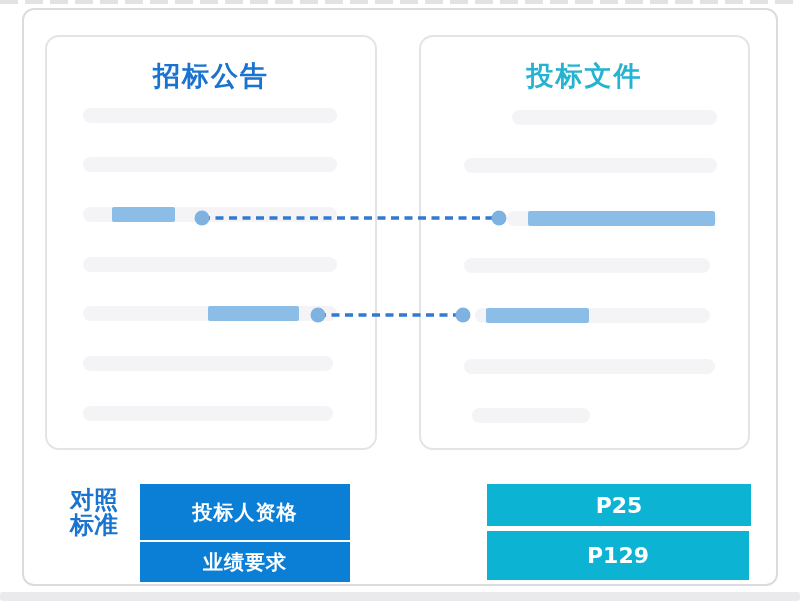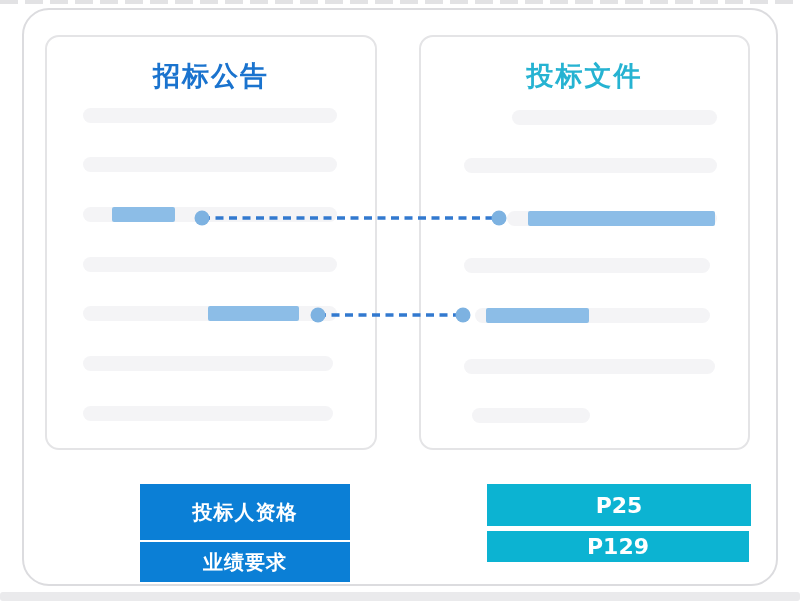--- a/index.html
+++ b/index.html
@@ -11,21 +11,21 @@
     position:absolute;left:0;top:0;width:800px;height:4px;
     background:repeating-linear-gradient(90deg,var(--edge-gray,#e2e2e4) 0 18px,transparent 18px 25px);
   }
   .bottom-strip{
     position:absolute;left:0;top:592px;width:800px;height:9px;
     background:var(--bottom-strip,#eaeaec);border-radius:3px;
   }
   .card{
     position:absolute;left:22px;top:8px;width:756px;height:578px;
     background:#ffffff;border:2px solid var(--card-border,#dcdcdf);
-    border-radius:27px;box-sizing:border-box;
+    border-radius:12px;box-sizing:border-box;
   }
   .doc-panel{
     position:absolute;top:25px;width:332px;height:415px;background:#ffffff;
     border:2px solid var(--panel-border,#e4e4e6);border-radius:14px;box-sizing:border-box;
   }
   .left-panel{left:21px;}
   .right-panel{left:395px;width:331px;}
   .doc-title{
     margin-top:21px;text-align:center;font-size:27px;font-weight:bold;letter-spacing:2px;
   }
@@ -45,36 +45,40 @@
   .lbl-right{left:393px;top:482px;width:54px;font-size:25px;line-height:27px;}
   .btn{
     position:absolute;color:var(--button-text,#ffffff);font-weight:bold;
     display:flex;align-items:center;justify-content:center;box-sizing:border-box;
   }
   .blue-btn{background:var(--blue-button,#0b7fd6);font-size:20px;letter-spacing:1px;}
   .teal-btn{background:var(--teal-button,#0cb3d2);font-size:22px;}
   .btn-l1{left:116px;top:474px;width:210px;height:56px;}
   .btn-l2{left:116px;top:520px;width:210px;height:40px;margin-top:12px;}
   .btn-r1{left:463px;top:474px;width:264px;height:42px;}
-  .btn-r2{left:463px;top:521px;width:262px;height:31px;}
+  .btn-r2{left:463px;top:521px;width:262px;height:49px;}
 </style>
 </head>
 <body>
 
 <div class="stage">
   <div class="top-dashes"></div>
 
   <div class="card">
     <div class="doc-panel left-panel">
       <div class="doc-title blue">招标公告</div>
     </div>
     <div class="doc-panel right-panel">
       <div class="doc-title teal">投标文件</div>
     </div>
 
+    <div class="legend-label blue lbl-left">
+      <span>对照</span>
+      <span>标准</span>
+    </div>
     <div class="btn blue-btn btn-l1">投标人资格</div>
     <div class="btn blue-btn btn-l2">业绩要求</div>
 
     <div class="btn teal-btn btn-r1">P25</div>
     <div class="btn teal-btn btn-r2">P129</div>
   </div>
 
   <div class="layer" id="skeleton-layer">
       <div class="bar" style="left: 83px; top: 108px; width: 254px; height: 15px;"></div>
       <div class="bar" style="left: 83px; top: 157px; width: 254px; height: 15px;"></div>

